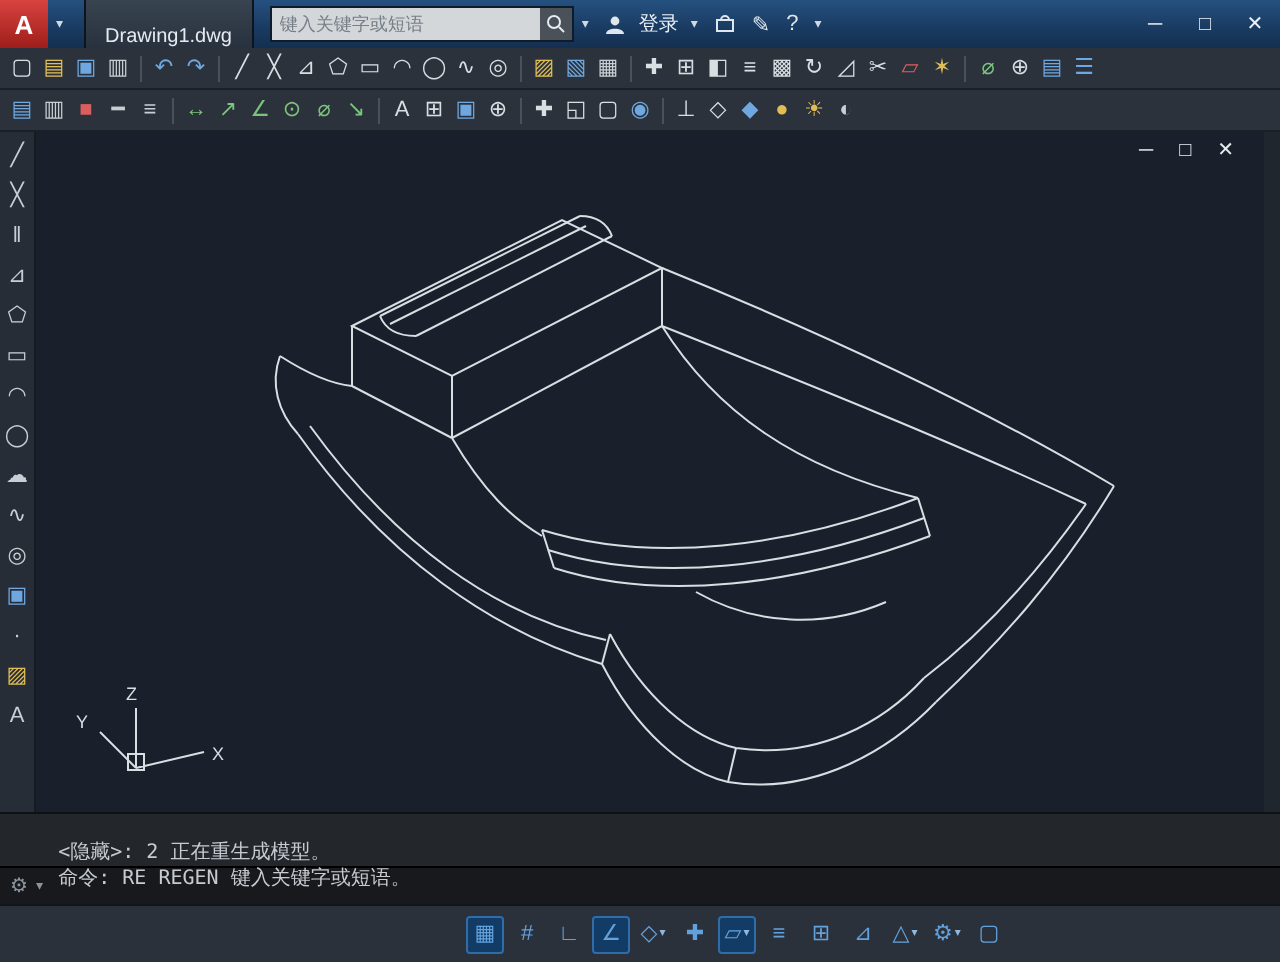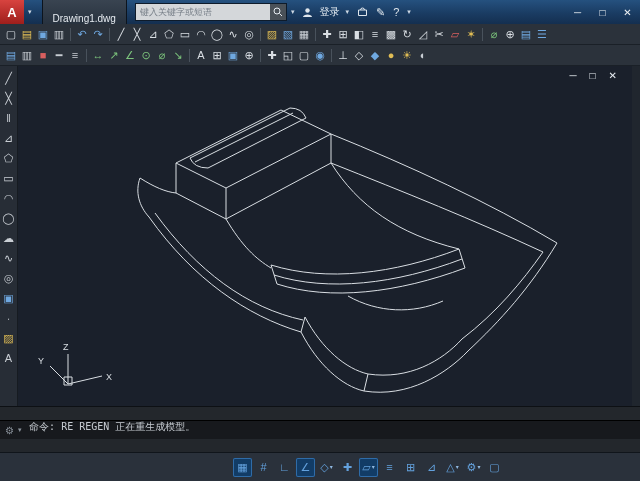--- a/index.html
+++ b/index.html
@@ -252,21 +252,24 @@
     </svg>
   <div class="win-ctrls">
     <span>─</span>
     <span>□</span>
     <span>✕</span>
   </div>
 </div>
 
 <div class="cmdpanel">
   <div class="cmd-row">
-    <span>命令: RE REGEN 正在重生成模型。</span>
+    <span>&lt;隐藏&gt;: 2 正在重生成模型。</span>
+  </div>
+  <div class="cmd-row">
+    <span>命令: RE REGEN 键入关键字或短语。</span>
   </div>
   <div class="cmd-input">
     <span class="g">⚙</span>
     <span class="g small">▾</span>
   </div>
 </div>
 
 <div class="statusbar">
   <div class="status-icons">
       <span class="icon active">▦</span>

